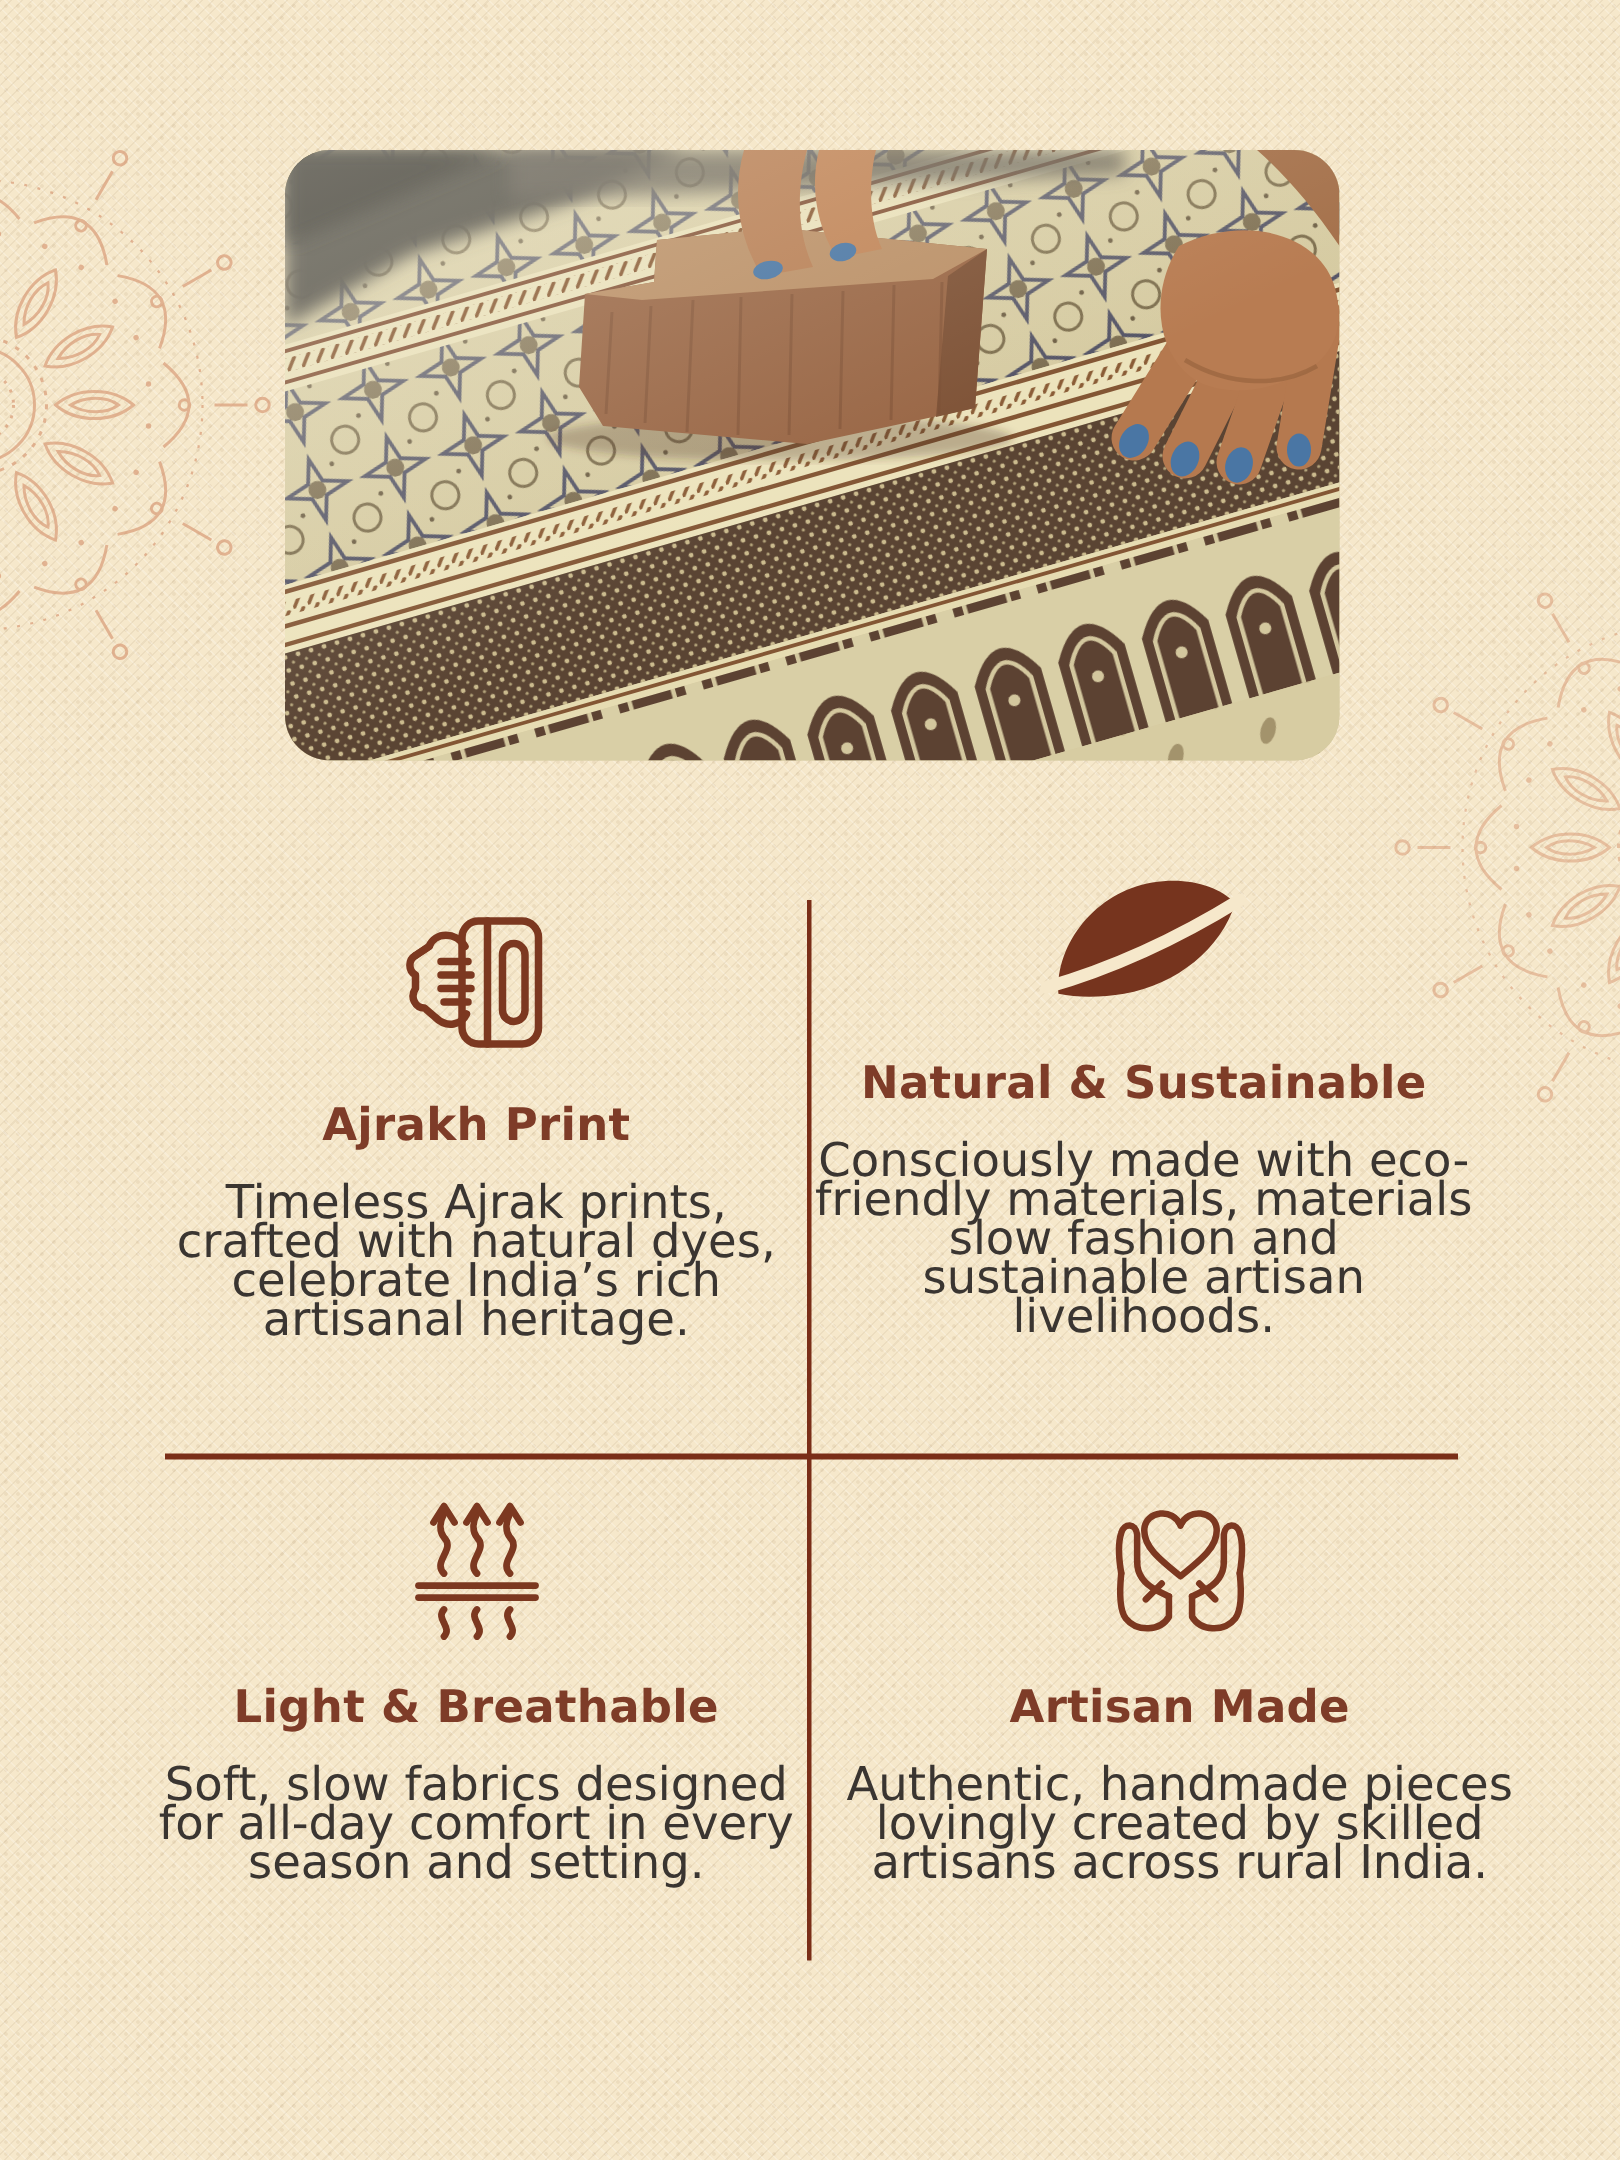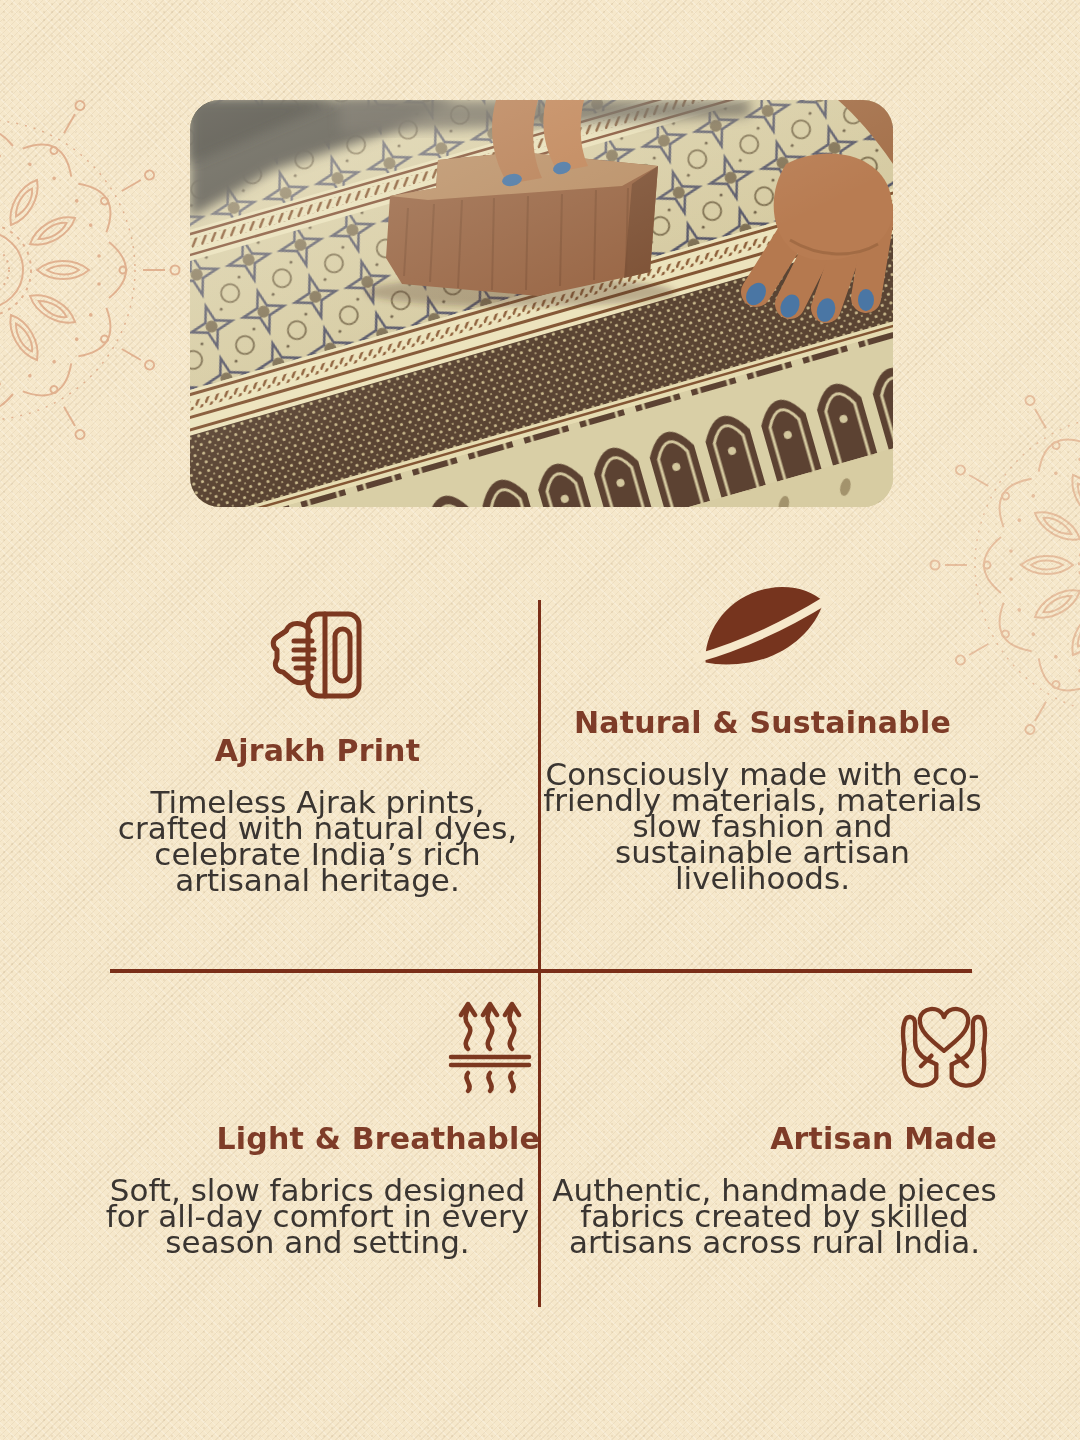--- a/index.html
+++ b/index.html
@@ -25,22 +25,22 @@
     border-radius:30px;overflow:hidden;background:#d6cba2;
   }
   .divider-v{position:absolute;left:538px;top:600px;width:3px;height:707px;background:#7a2e18;}
   .divider-h{position:absolute;left:110px;top:969px;width:862px;height:4px;background:#7a2e18;}
   .cell{
     position:absolute;width:445px;display:flex;flex-direction:column;
     align-items:center;text-align:center;
   }
   .cell-tl{left:95px;top:603px;text-align:center;}
   .cell-tr{left:540px;top:575px;}
-  .cell-bl{left:95px;top:995px;align-items:flex-end;}
-  .cell-br{left:552px;top:995px;align-items:flex-end;}
+  .cell-bl{left:95px;top:995px;}
+  .cell-br{left:564px;top:995px;}
   .feature-icon{height:104px;display:flex;align-items:center;justify-content:center;}
   .feature-title{
     margin-top:26px;font-size:30px;font-weight:700;color:#7e3c28;letter-spacing:0.2px;
   }
   .row2 .feature-title{margin-top:22px;}
   .feature-desc{
     margin-top:21px;font-size:31px;line-height:26px;color:#3a3531;max-width:452px;
   }
   svg{display:block;}
 </style>
@@ -270,16 +270,16 @@
             <path d="M47,68 L47,82 C41,92 25,93 17,83 C12,76 13,62 14,52"></path>
             <path d="M31,70 L42,59"></path>
           </g>
         </defs>
         <path d="M55,54 C40,42 29,33 30,21 C31,9 50,6 55,19 C60,6 79,9 80,21 C81,33 70,42 55,54 Z"></path>
         <use href="#hhand"></use>
         <use href="#hhand" transform="translate(110,0) scale(-1,1)"></use>
       </svg>
     </div>
     <div class="feature-title">Artisan Made</div>
-    <div class="feature-desc">Authentic, handmade pieces fabrics created by skilled artisans across rural India.</div>
+    <div class="feature-desc">Authentic, handmade pieces lovingly created by skilled artisans across rural India.</div>
   </div>
 
 </div>
 
 </body></html>

